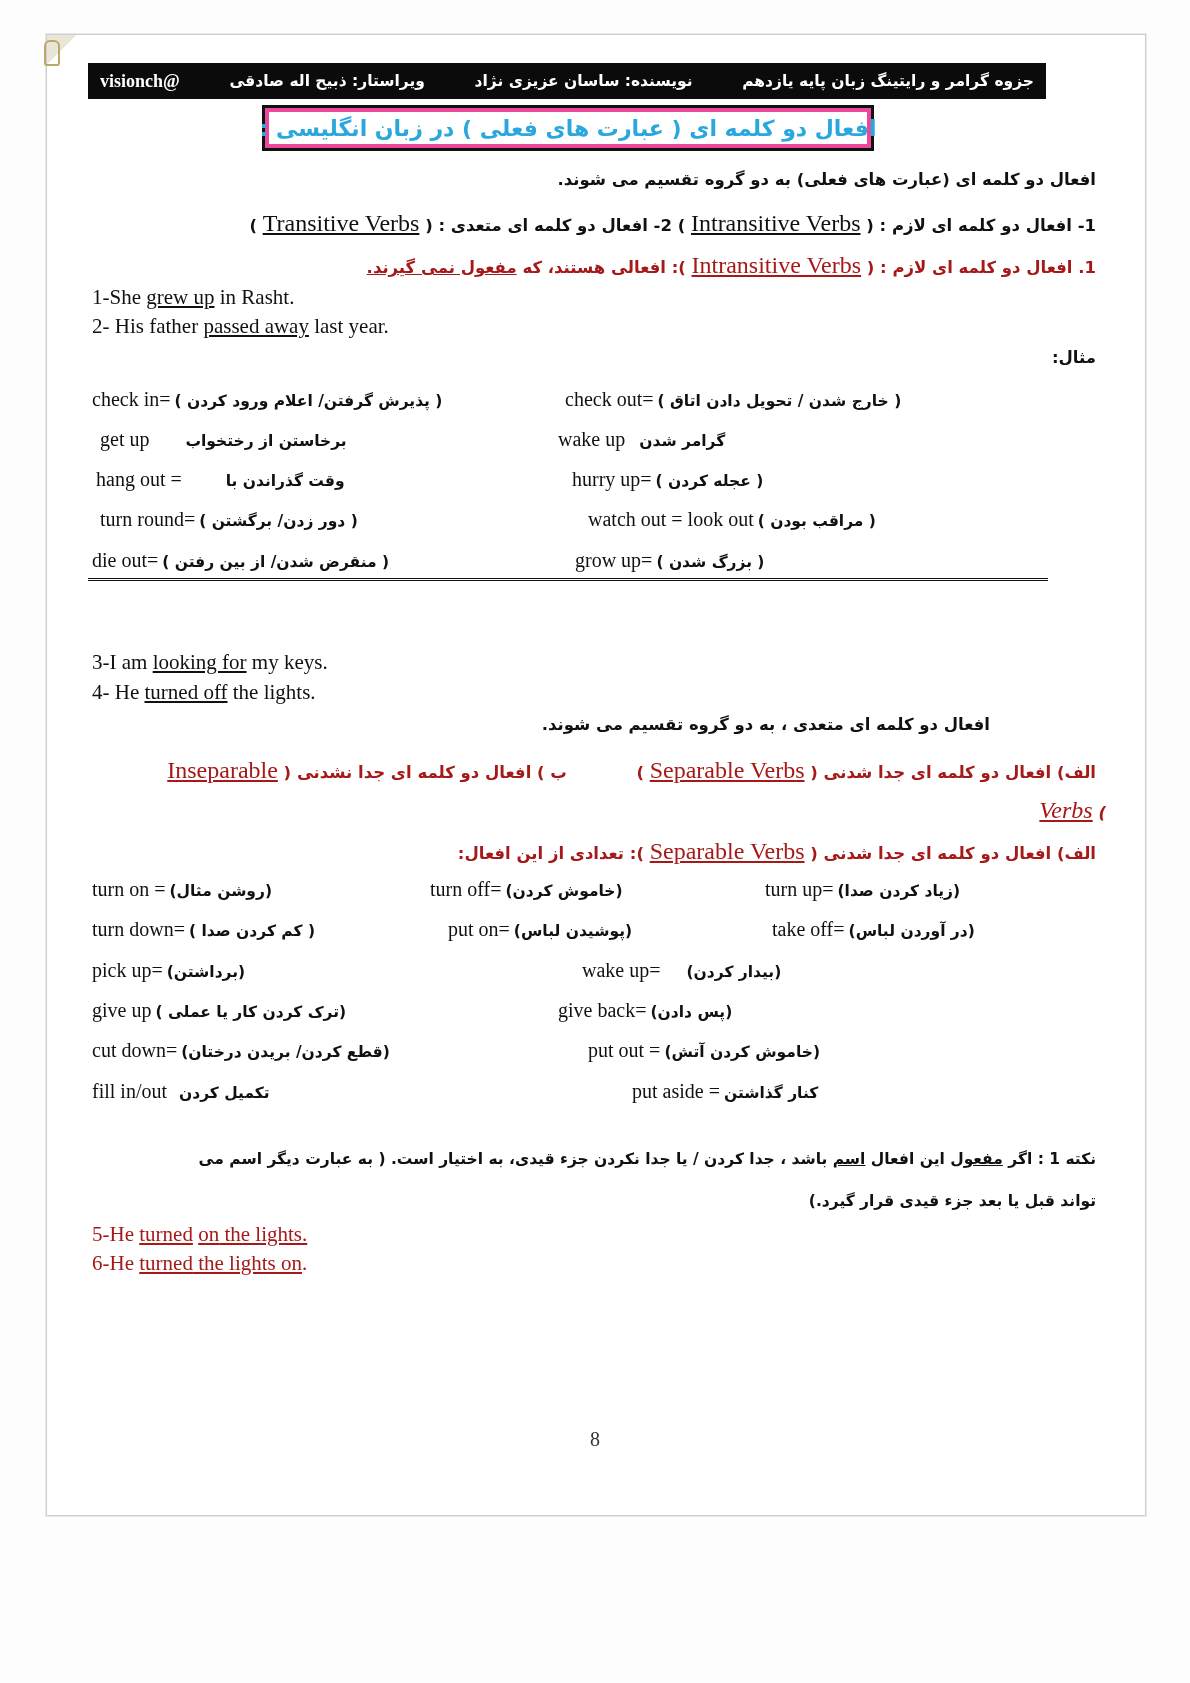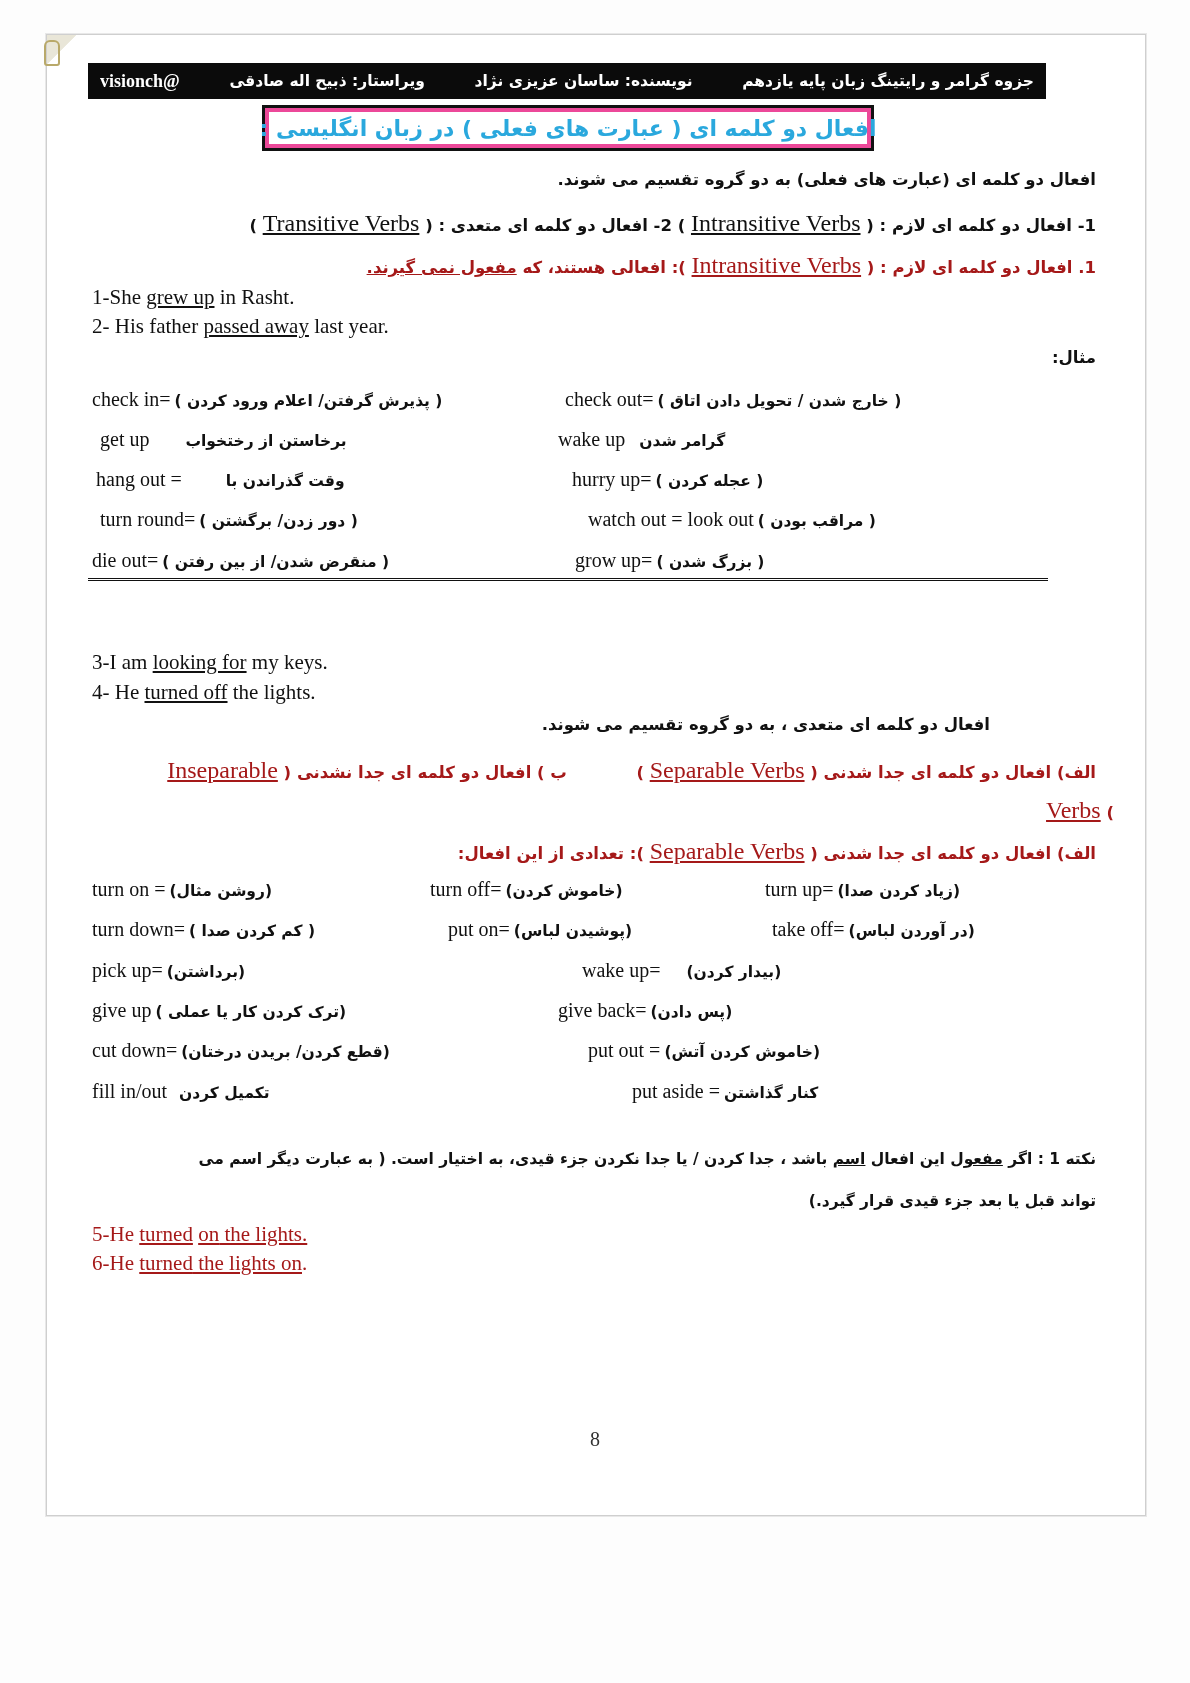--- a/index.html
+++ b/index.html
@@ -187,21 +187,21 @@
   <div class="rline" style="top:715px;right:200px;">افعال دو کلمه ای متعدی ، به دو گروه تقسیم می شوند.</div>
 
   <div class="rline red" style="top:757px;right:94px;color:#a51919;">
     <span>الف) افعال دو کلمه ای جدا شدنی ( </span>
     <span class="en u" style="color:#a51919;">Separable Verbs</span>
     <span> )</span>
     <span style="display:inline-block;width:58px;"></span>
     <span>ب )  افعال دو کلمه ای جدا نشدنی ( </span>
     <span class="en u" style="color:#a51919;">Inseparable</span>
   </div>
-  <div class="rline red" style="top:797px;right:76px;color:#a51919;">
+  <div class="rline red" style="top:797px;right:84px;color:#a51919;font-style:italic;">
     <span> )</span>
     <span class="en u" style="color:#a51919;">Verbs</span>
   </div>
 
   <div class="rline red" style="top:838px;right:94px;color:#a51919;">
     <span>الف) افعال دو کلمه ای جدا شدنی ( </span>
     <span class="en u" style="color:#a51919;">Separable Verbs</span>
     <span> ): تعدادی از این افعال:</span>
   </div>
 

